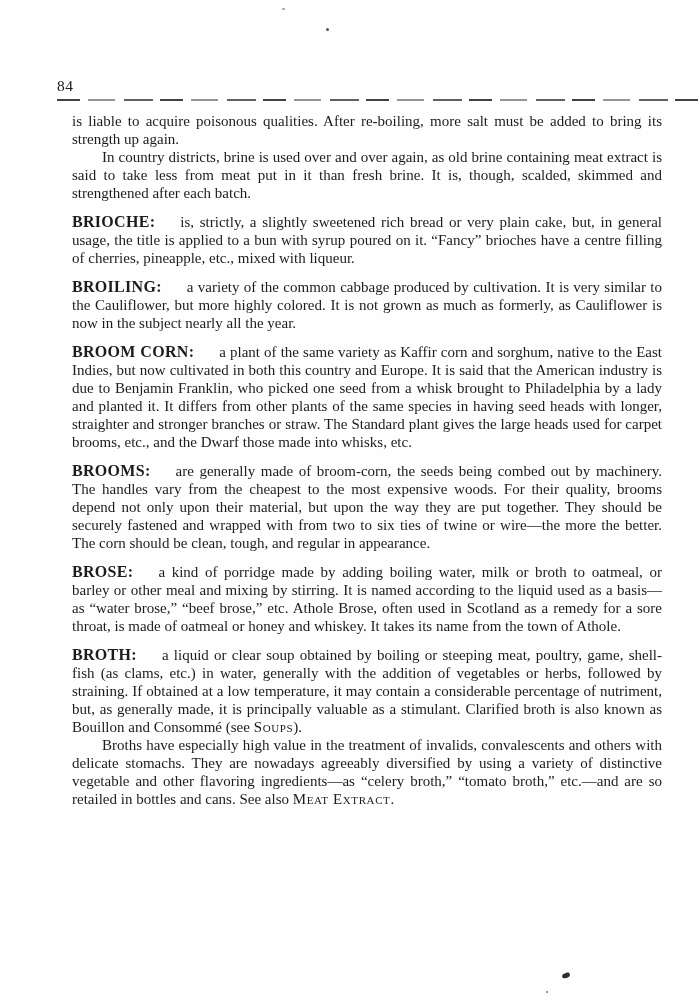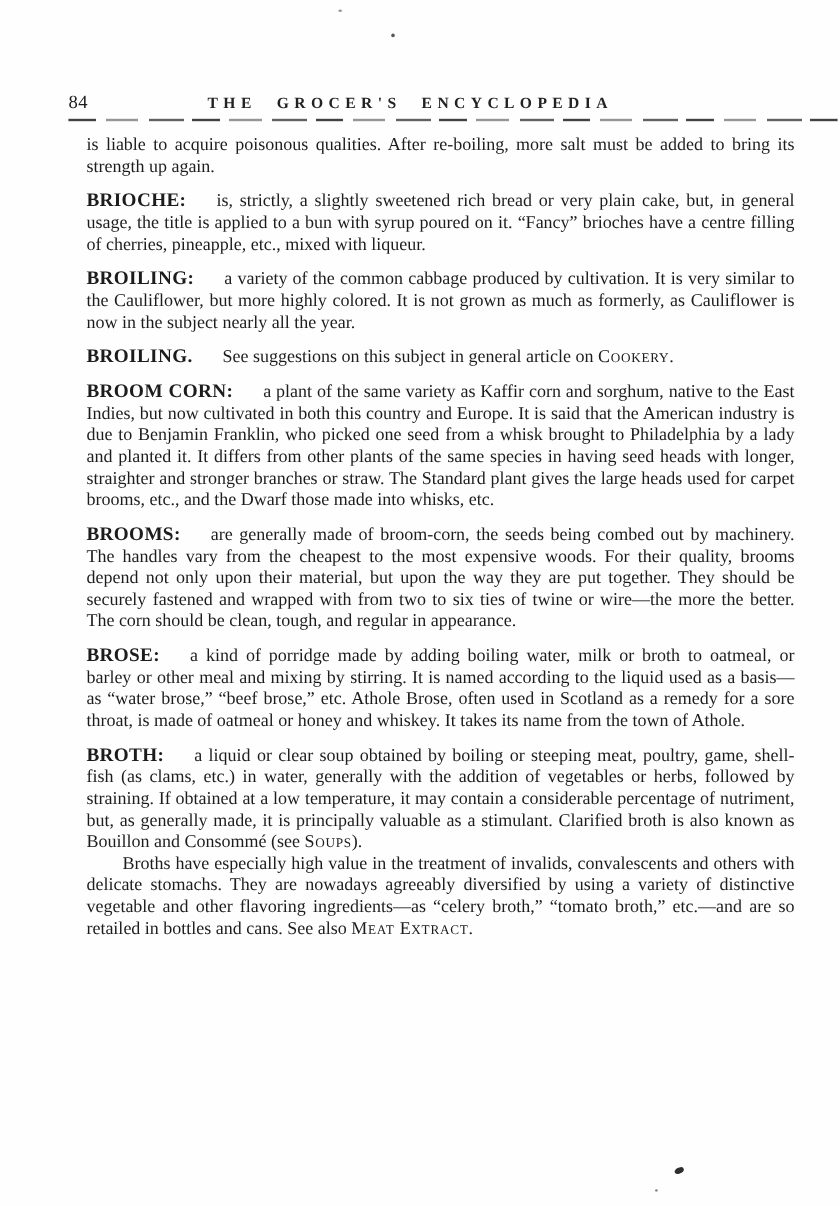--- a/index.html
+++ b/index.html
@@ -83,40 +83,37 @@
   .speck-3 { left: 562px; top: 973px; width: 8px; height: 5px; background: #2e2e2e; border-radius: 60% 40% 55% 45%; transform: rotate(-15deg); }
   .speck-4 { left: 546px; top: 991px; width: 2px; height: 2px; background: #777; }
 </style>
 </head>
 <body>
 
 <div class="page">
 
   <div class="header">
     <span class="page-number">84</span>
-    <span class="page-title">THE GROCER'S ENCYCLOPEDIA</span>
   </div>
 
   <div class="rule"></div>
 
   <div class="content">
 
     <p class="body-p"><span class="seg-n">is liable to acquire poisonous qualities.  After re-boiling, more salt must be added to bring its strength up again.</span></p>
+    <p class="body-p indent"><span class="seg-n">In country districts, brine is used over and over again, as old brine containing meat extract is said to take less from meat put in it than fresh brine.  It is, though, scalded, skimmed and strengthened after each batch.</span></p>
 
     <div class="entry">
       <p class="body-p"><span class="term">BRIOCHE:</span><span><span class="seg-n">is, strictly, a slightly sweetened rich bread or very plain cake, but, in general usage, the title is applied to a bun with syrup poured on it.  “Fancy” brioches have a centre filling of cherries, pineapple, etc., mixed with liqueur.</span></span></p>
     </div>
 
     <div class="entry">
       <p class="body-p"><span class="term">BROILING:</span><span><span class="seg-n">a variety of the common cabbage produced by cultivation.  It is very similar to the Cauliflower, but more highly colored.  It is not grown as much as formerly, as Cauliflower is now in the subject nearly all the year.</span></span></p>
     </div>
 
-    <div class="entry">
-      <p class="body-p"><span class="term">BROILING.</span><span><span class="seg-n">See suggestions on this subject in general article on </span><span class="seg-sc">Cookery</span><span class="seg-n">.</span></span></p>
-    </div>
 
     <div class="entry">
       <p class="body-p"><span class="term">BROOM CORN:</span><span><span class="seg-n">a plant of the same variety as Kaffir corn and sorghum, native to the East Indies, but now cultivated in both this country and Europe.  It is said that the American industry is due to Benjamin Franklin, who picked one seed from a whisk brought to Philadelphia by a lady and planted it.  It differs from other plants of the same species in having seed heads with longer, straighter and stronger branches or straw.  The Standard plant gives the large heads used for carpet brooms, etc., and the Dwarf those made into whisks, etc.</span></span></p>
     </div>
 
     <div class="entry">
       <p class="body-p"><span class="term">BROOMS:</span><span><span class="seg-n">are generally made of broom-corn, the seeds being combed out by machinery.  The handles vary from the cheapest to the most expensive woods.  For their quality, brooms depend not only upon their material, but upon the way they are put together.  They should be securely fastened and wrapped with from two to six ties of twine or wire—the more the better.  The corn should be clean, tough, and regular in appearance.</span></span></p>
     </div>
 
     <div class="entry">

